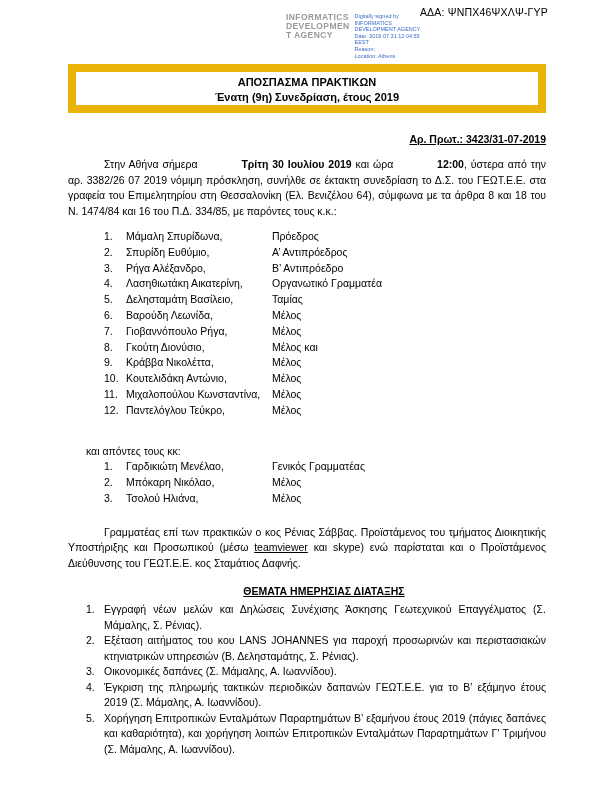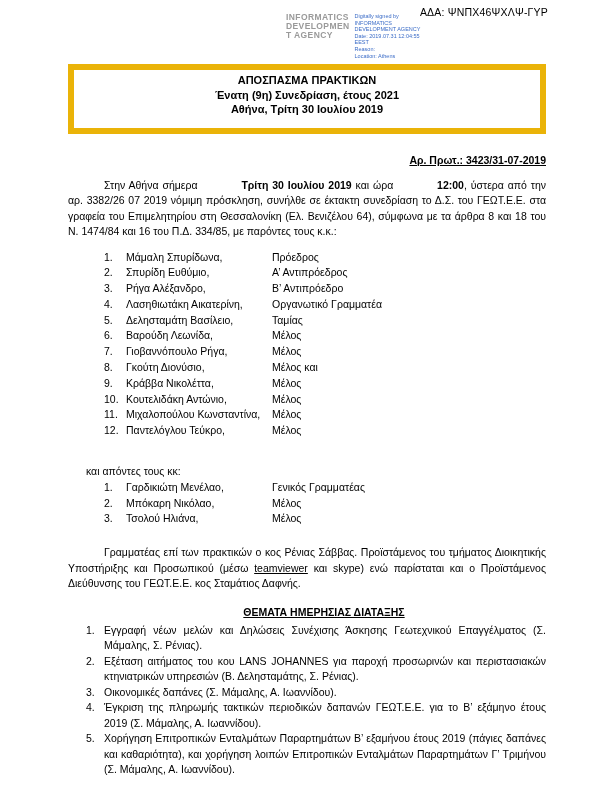--- a/index.html
+++ b/index.html
@@ -5,22 +5,22 @@
   html,body{margin:0;padding:0;background:#e8e8e8;}
   .page{
     width:612px;height:792px;margin:0 auto;background:#ffffff;position:relative;
     font-family:"Liberation Sans", sans-serif;font-size:10.5px;color:#000;
     box-sizing:border-box;padding-top:64px;overflow:hidden;
   }
   .ada{position:absolute;top:6px;right:64px;font-size:10.5px;letter-spacing:.2px;}
   .stamp{position:absolute;top:13px;left:286px;display:flex;gap:5px;align-items:flex-start;justify-content:center;}
   .stamp-agency{font-size:8.5px;font-weight:bold;color:#9a9a9a;line-height:1.08;white-space:pre-line;letter-spacing:.4px;}
   .stamp-sig{font-size:5.5px;color:#3b6cc7;line-height:1.2;white-space:pre-line;}
-  .title-box{margin:0 66px 0 68px;border:6px solid #eab308;text-align:center;font-weight:bold;
-    padding:3px 0 11px;font-size:11px;line-height:14.5px;}
+  .title-box{margin:0 66px 0 68px;border:8px solid #eab308;text-align:center;font-weight:bold;
+    padding:3px 0 1px;font-size:11px;line-height:14.5px;}
   .protocol{margin:20px 66px 0 68px;text-align:right;font-weight:bold;text-decoration:underline;}
   .para{margin:12px 66px 0 68px;text-align:justify;line-height:15.5px;}
   .indent{text-indent:36px;}
   .bold{font-weight:bold;margin-left:40px;}
   .ulink{text-decoration:underline;}
   .members{margin:10px 66px 0 104px;line-height:15.8px;}
   .m-row{white-space:nowrap;}
   .num{display:inline-block;width:22px;}
   .mname{display:inline-block;min-width:146px;}
   .absent-heading{margin:25px 66px 0 86px;line-height:15.8px;}
@@ -47,22 +47,21 @@
 INFORMATICS
 DEVELOPMENT AGENCY
 Date: 2019.07.31 12:04:55
 EEST
 Reason:
 Location: Athens</div>
   </div>
 
   <div class="title-box">
     <div>ΑΠΟΣΠΑΣΜΑ ΠΡΑΚΤΙΚΩΝ</div>
-    <div>Ένατη (9η) Συνεδρίαση, έτους 2021</div>
-    <div>Αθήνα, Τρίτη 30 Ιουλίου 2019</div>
+    <div>Ένατη (9η) Συνεδρίαση, έτους 2019</div>
   </div>
 
   <div class="protocol">Αρ. Πρωτ.: 3423/31-07-2019</div>
 
   <div class="para indent"><span>Στην Αθήνα σήμερα </span><span class="bold">Τρίτη 30 Ιουλίου 2019</span><span> και ώρα </span><span class="bold">12:00</span><span>, ύστερα από την αρ. 3382/26 07 2019 νόμιμη πρόσκληση, συνήλθε σε έκτακτη συνεδρίαση το Δ.Σ. του ΓΕΩΤ.Ε.Ε. στα γραφεία του Επιμελητηρίου στη Θεσσαλονίκη (Ελ. Βενιζέλου 64), σύμφωνα με τα άρθρα 8 και 18 του Ν. 1474/84 και 16 του Π.Δ. 334/85, με παρόντες τους κ.κ.:</span></div>
 
   <div class="members">
     <div class="m-row"><span class="num">1.</span><span class="mname">Μάμαλη Σπυρίδωνα,</span><span class="mrole">Πρόεδρος</span></div>
     <div class="m-row"><span class="num">2.</span><span class="mname">Σπυρίδη Ευθύμιο,</span><span class="mrole">Α’ Αντιπρόεδρος</span></div>
     <div class="m-row"><span class="num">3.</span><span class="mname">Ρήγα Αλέξανδρο,</span><span class="mrole">Β’ Αντιπρόεδρο</span></div>

